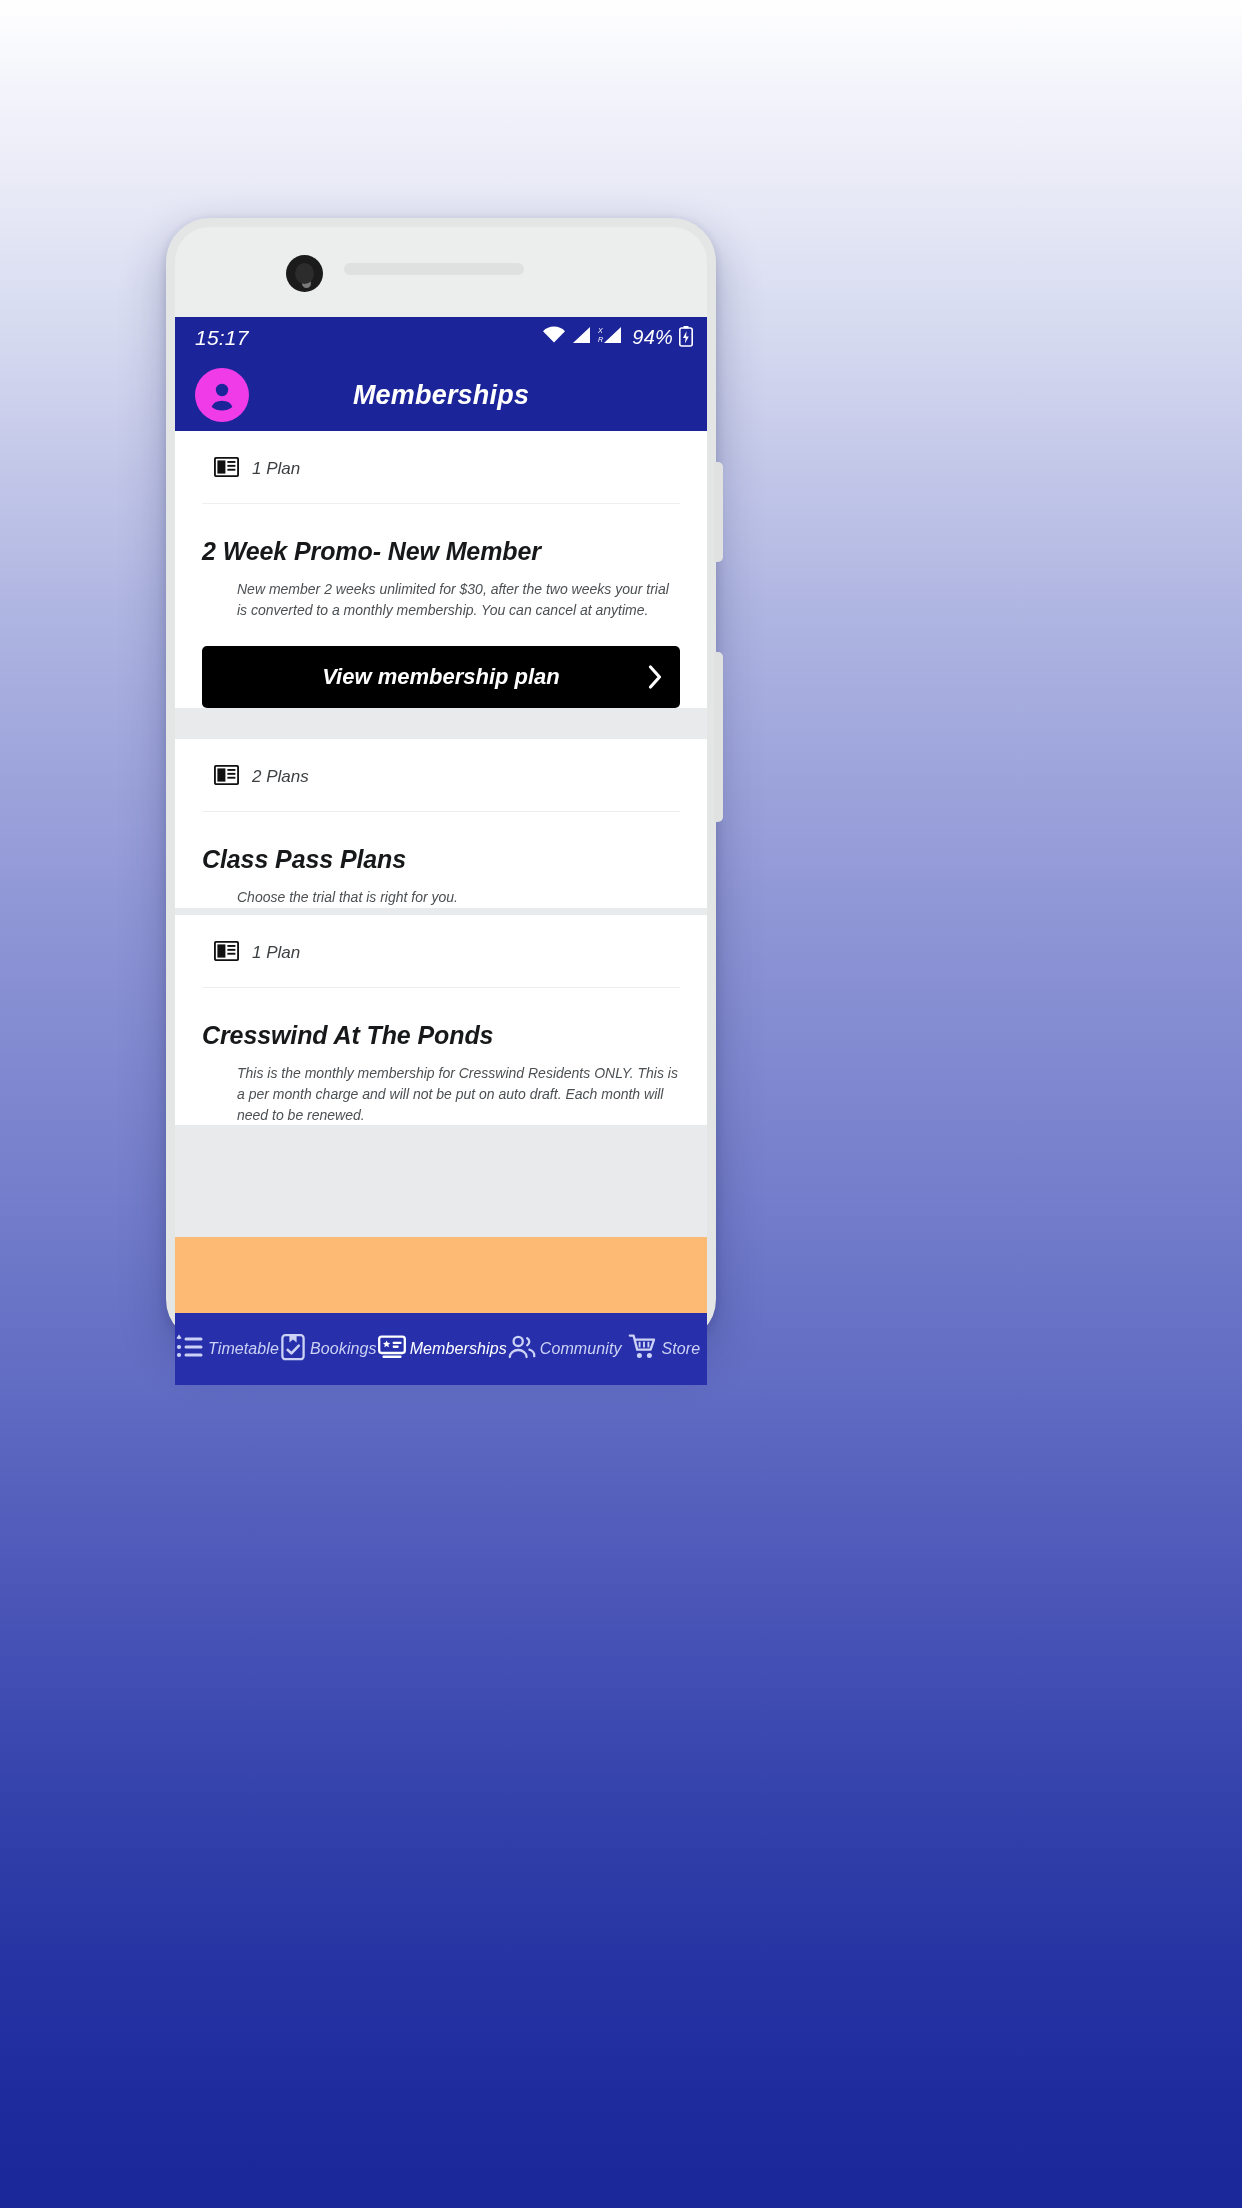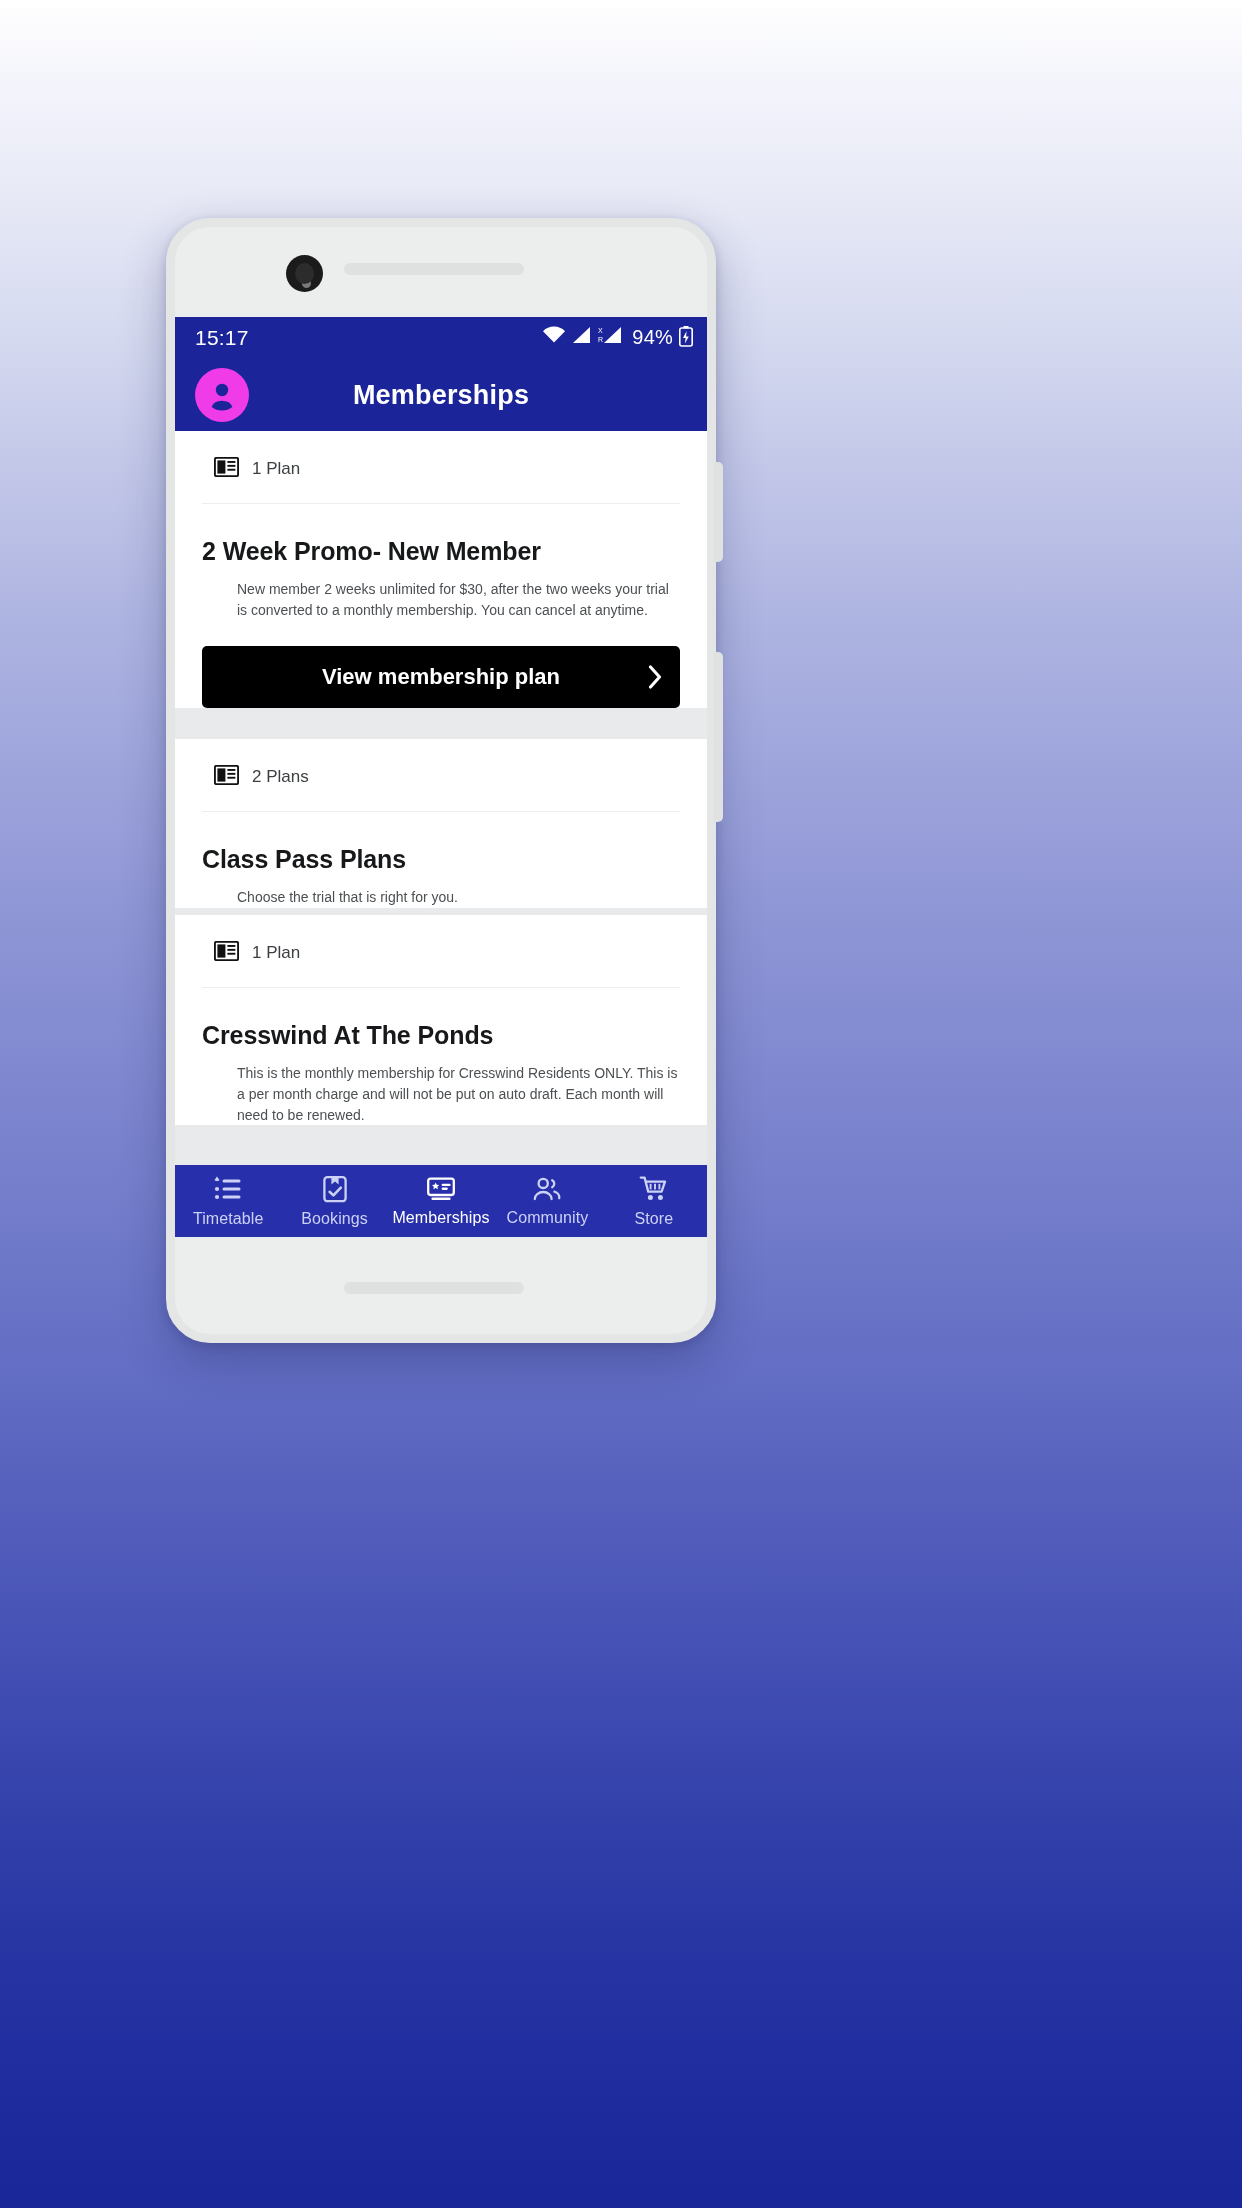--- a/index.html
+++ b/index.html
@@ -115,23 +115,24 @@
   }
   #side-btn-1 { top: 235px; height: 100px; }
   #side-btn-2 { top: 425px; height: 170px; }
 
   
   #screen {
     position: absolute;
     left: 0px;
     top: 90px;
     width: 532px;
-    height: 920px;
+    height: 1068px;
     overflow: hidden;
     background: #fdba74;
+    font-style: italic;
   }
 
   
   #statusbar {
     height: 42px;
     background: #1c2499;
     display: flex;
     align-items: center;
     justify-content: space-between;
     padding: 0 14px 0 20px;
@@ -253,21 +254,21 @@
     bottom: 0;
     width: 532px;
     height: 72px;
     background: #2730aa;
     display: flex;
     align-items: center;
   }
   .nav-item {
     flex: 1;
     display: flex;
-    flex-direction: column;
+    flex-direction: row;
     align-items: center;
     justify-content: center;
     gap: 3px;
     cursor: pointer;
   }
   .nav-label {
     font-size: 16px;
     color: #ccd2f5;
     letter-spacing: .1px;
   }

